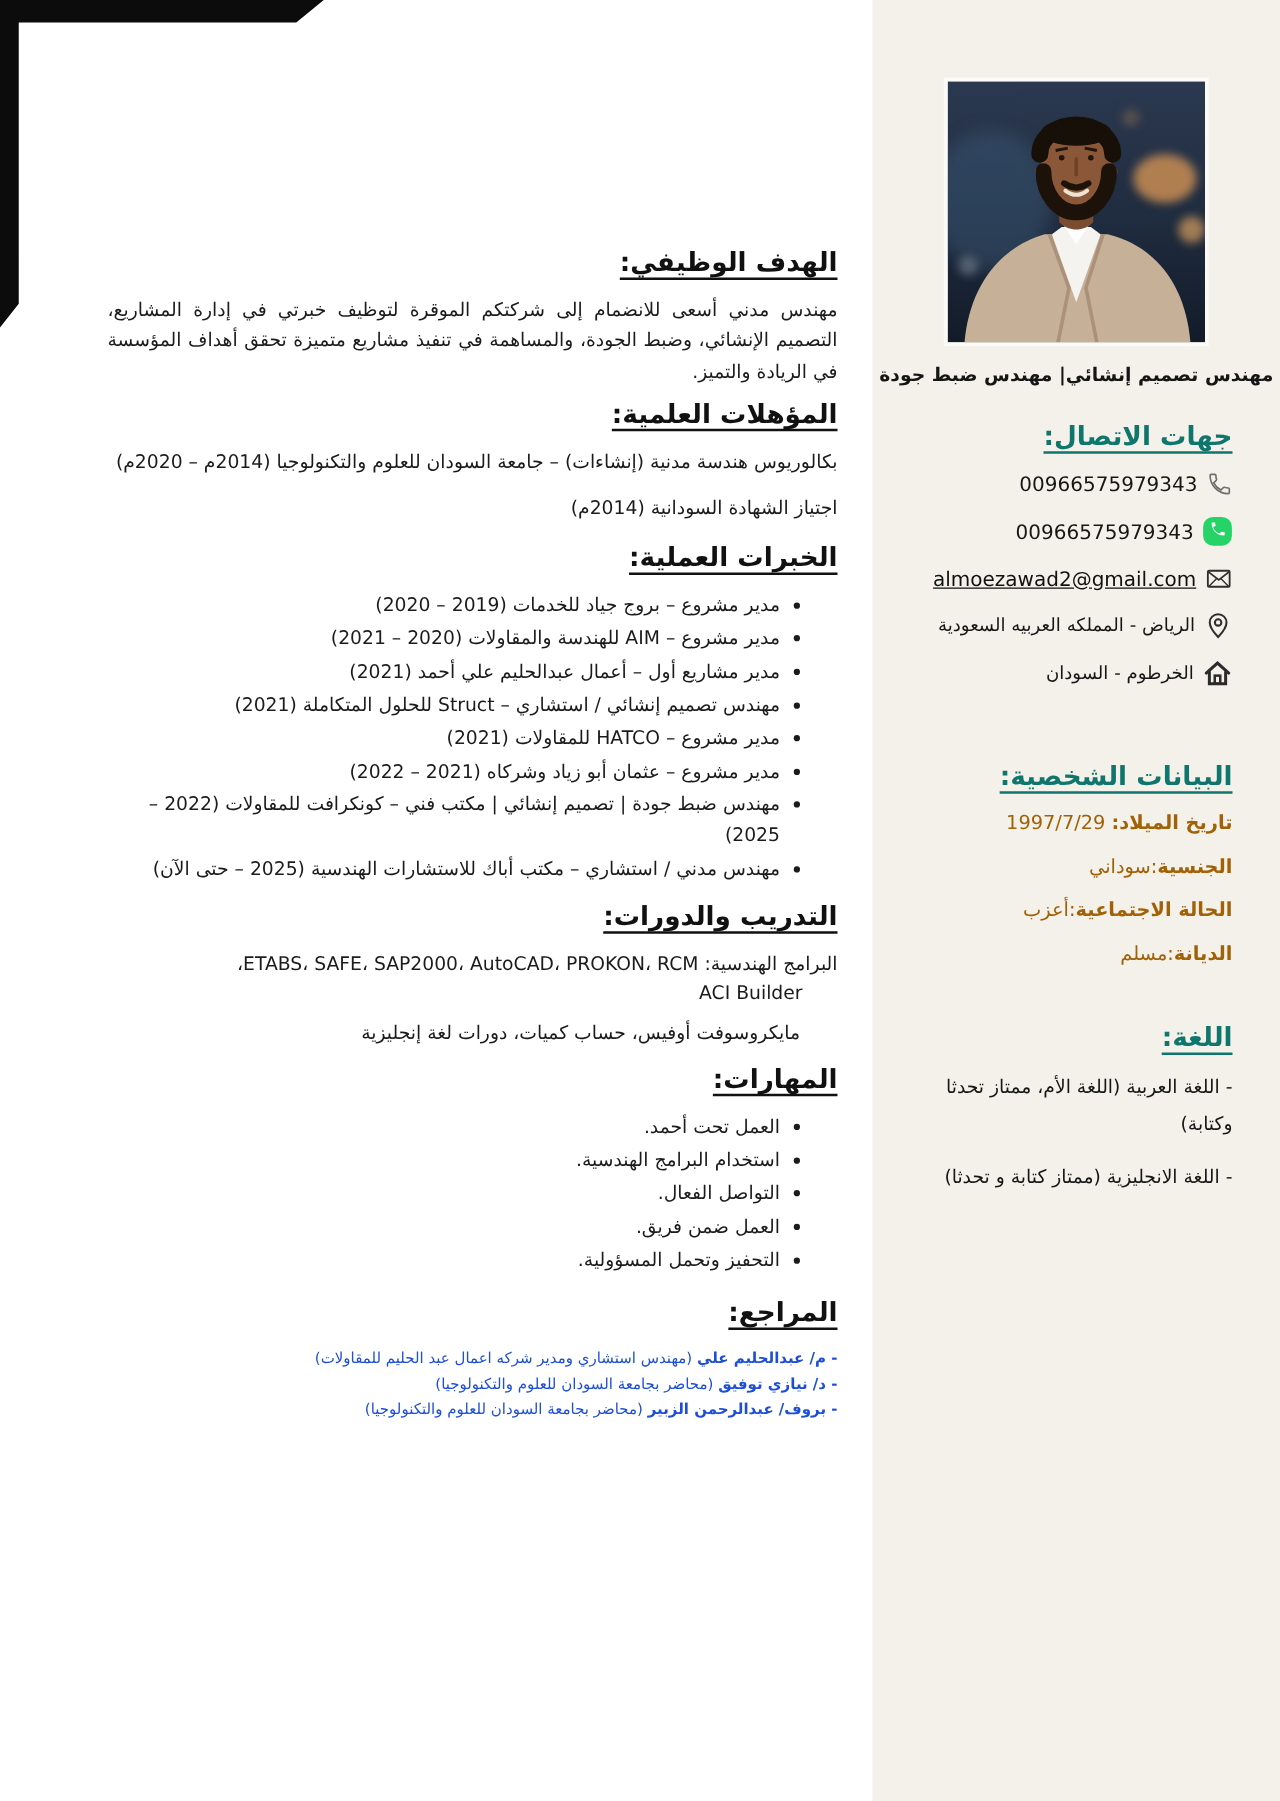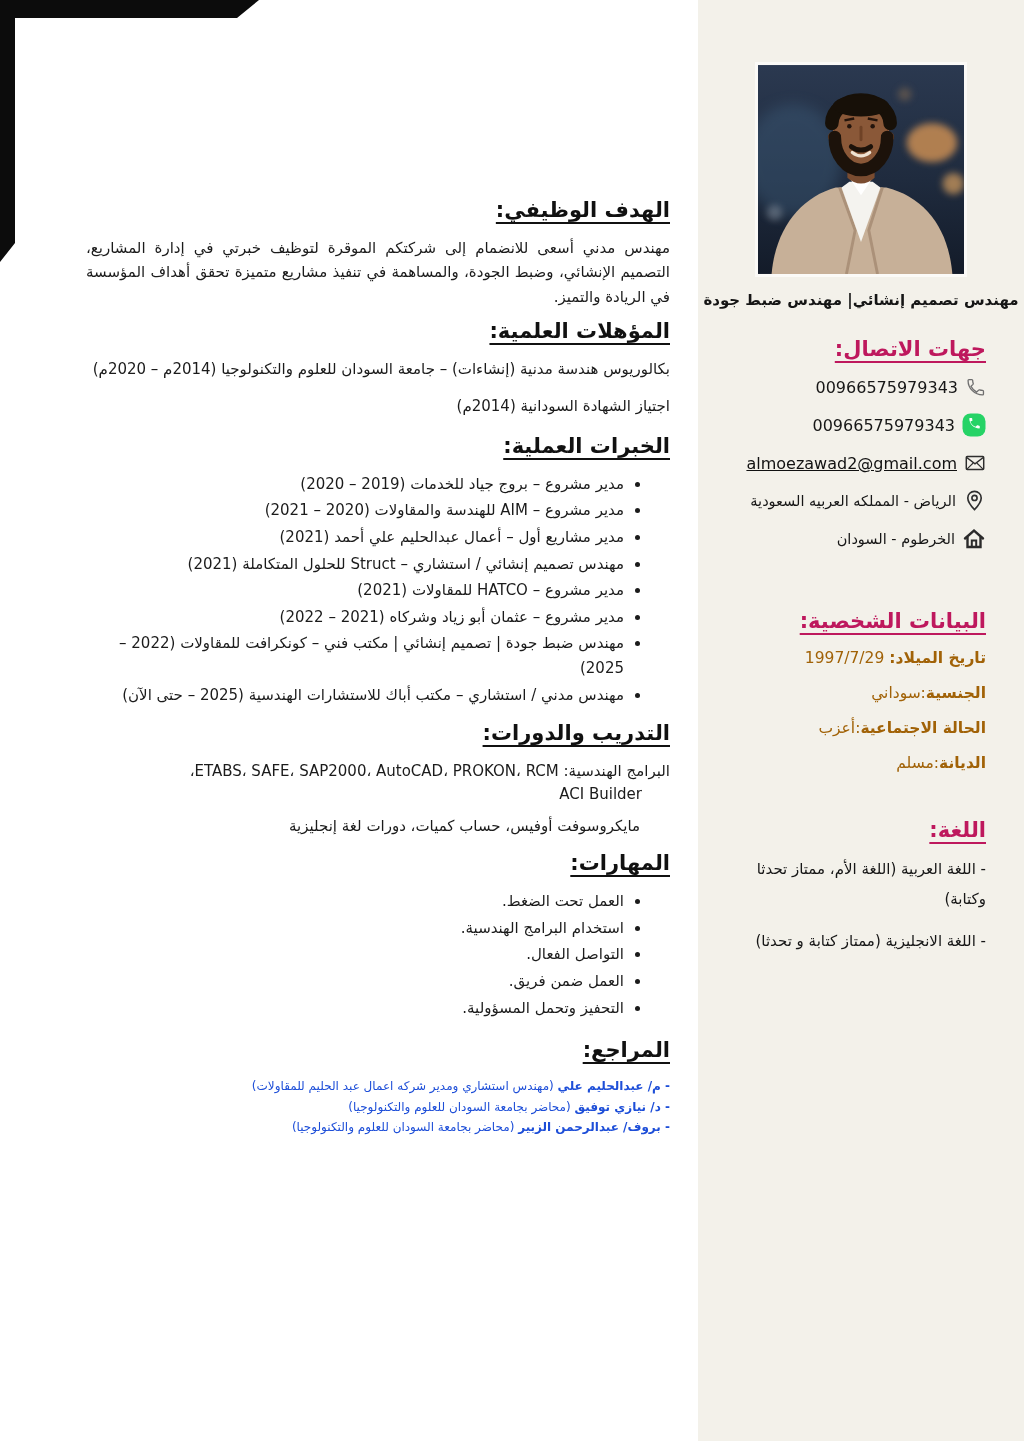--- a/index.html
+++ b/index.html
@@ -18,21 +18,21 @@
   .sidebar{
     position:absolute;top:0;right:0;width:326px;height:1441px;
     background:#f3f1ea;
   }
   .photo-wrap{width:212px;height:215px;margin:62px auto 0;border:3px solid #fbfaf7;box-sizing:border-box;overflow:hidden;}
   .photo-wrap svg{display:block;}
   .sb-name{margin:60px 0 0;text-align:center;font-size:29px;font-weight:bold;color:#111;}
   .sb-sub1{margin-top:22px;text-align:center;font-size:16.5px;font-weight:bold;color:#151515;}
   .sb-sub2{margin-top:14px;text-align:center;font-size:15px;font-weight:bold;color:#151515;}
   .sb-h2{
-    margin:28px 38px 16px 20px;font-size:21px;font-weight:bold;color:#be185d;
+    margin:28px 38px 16px 20px;font-size:21px;font-weight:bold;color:#0f766e;
     text-decoration:underline;text-decoration-thickness:1.5px;text-underline-offset:5px;text-align:right;
   }
   .contact{padding:0 38px 0 22px;}
   .c-row{display:flex;align-items:center;gap:7px;margin-bottom:15px;justify-content:flex-start;}
   .c-row .c-icon{flex:0 0 auto;display:inline-flex;}
   .c-row .c-txt{font-size:16px;color:#161616;white-space:nowrap;}
   .c-row .c-txt.ar{font-size:14.5px;white-space:normal;}
   .c-row .c-link{text-decoration:underline;color:#111;}
   .personal{padding:0 38px 0 22px;margin-top:58px;}
   .p-row{margin-bottom:17px;font-size:15.5px;color:#a16207;text-align:right;}
@@ -228,21 +228,21 @@
       <li>مهندس مدني / استشاري – مكتب أباك للاستشارات الهندسية (2025 – حتى الآن)</li>
     </ul>
 
     <h2 class="m-h2 mt-train">التدريب والدورات:</h2>
     <p class="t-line1">البرامج الهندسية: ETABS، SAFE، SAP2000، AutoCAD، PROKON، RCM،</p>
     <p class="t-aci">ACI Builder</p>
     <p class="t-line3">مايكروسوفت أوفيس، حساب كميات، دورات لغة إنجليزية</p>
 
     <h2 class="m-h2 mt-skill">المهارات:</h2>
     <ul class="m-list">
-      <li>العمل تحت الضغط.</li>
+      <li>العمل تحت أحمد.</li>
       <li>استخدام البرامج الهندسية.</li>
       <li>التواصل الفعال.</li>
       <li>العمل ضمن فريق.</li>
       <li>التحفيز وتحمل المسؤولية.</li>
     </ul>
 
     <h2 class="m-h2 mt-ref">المراجع:</h2>
     <div class="ref-row">
       <b>- م/ عبدالحليم علي</b><span> (مهندس استشاري ومدير شركه اعمال عبد الحليم للمقاولات)</span>
     </div>

